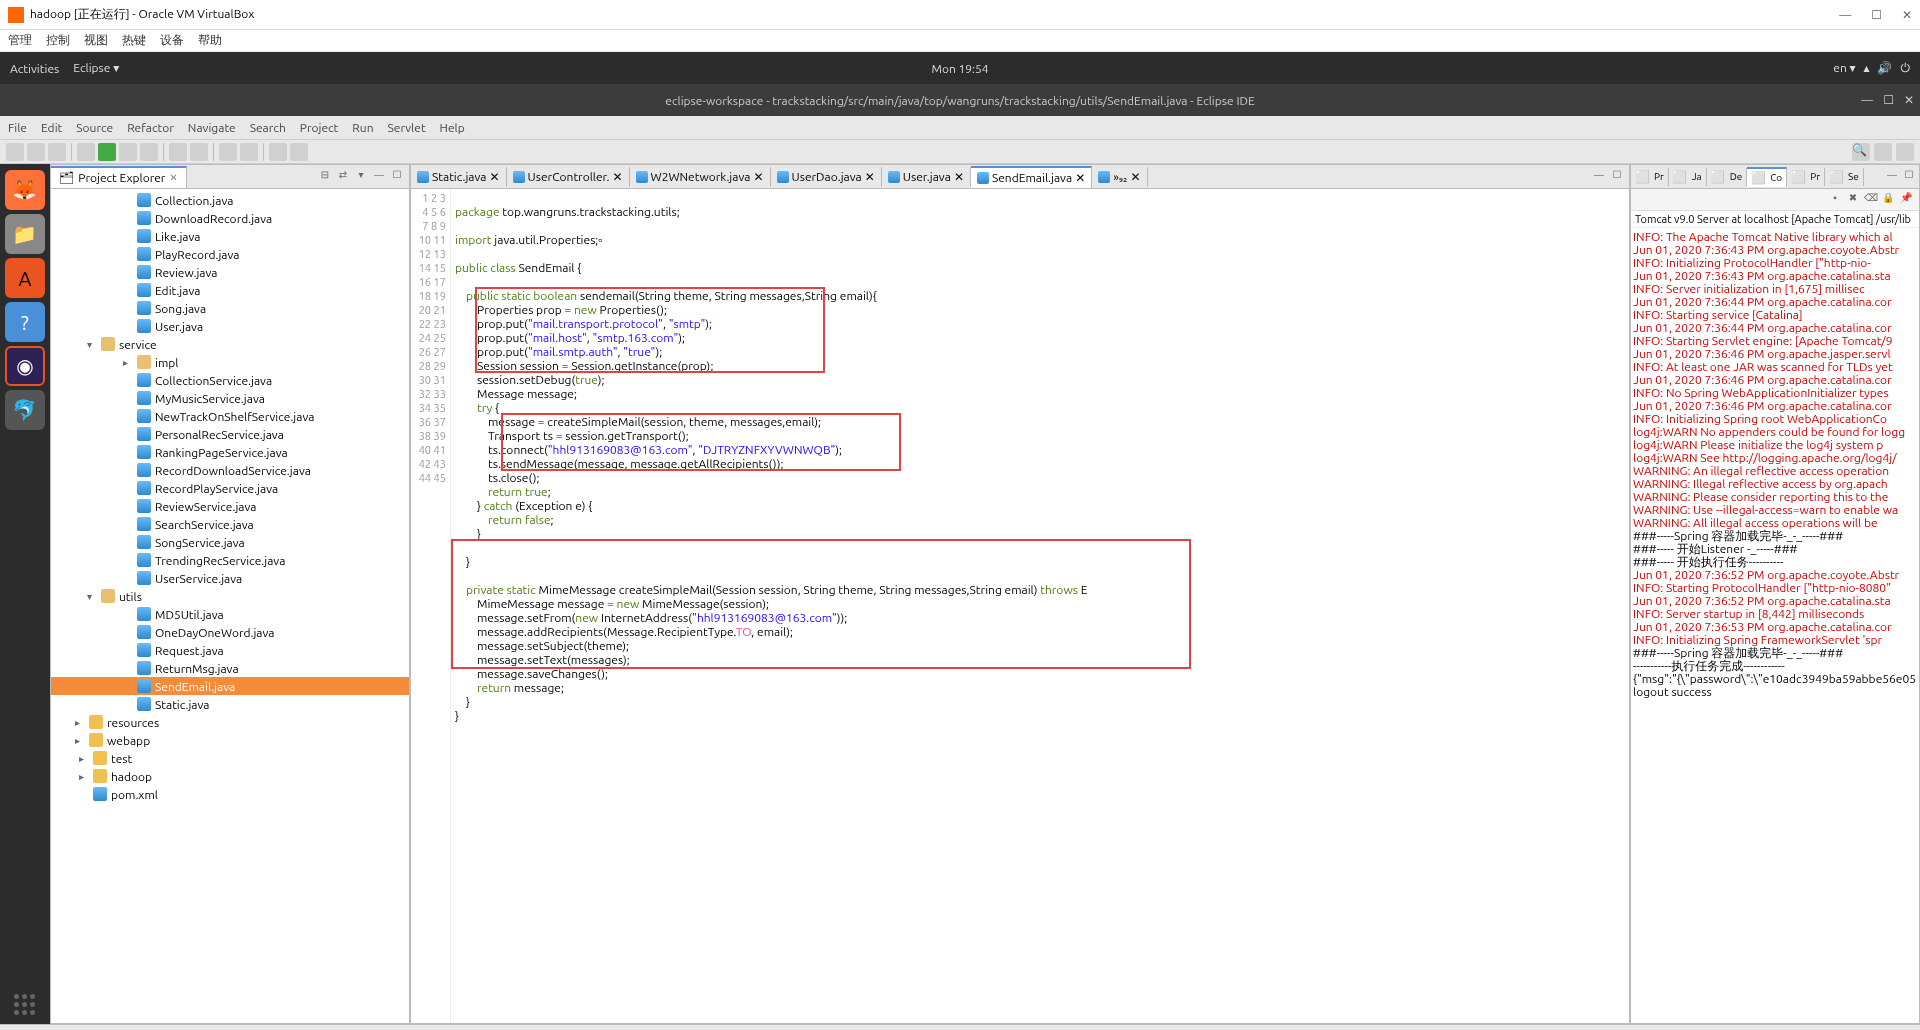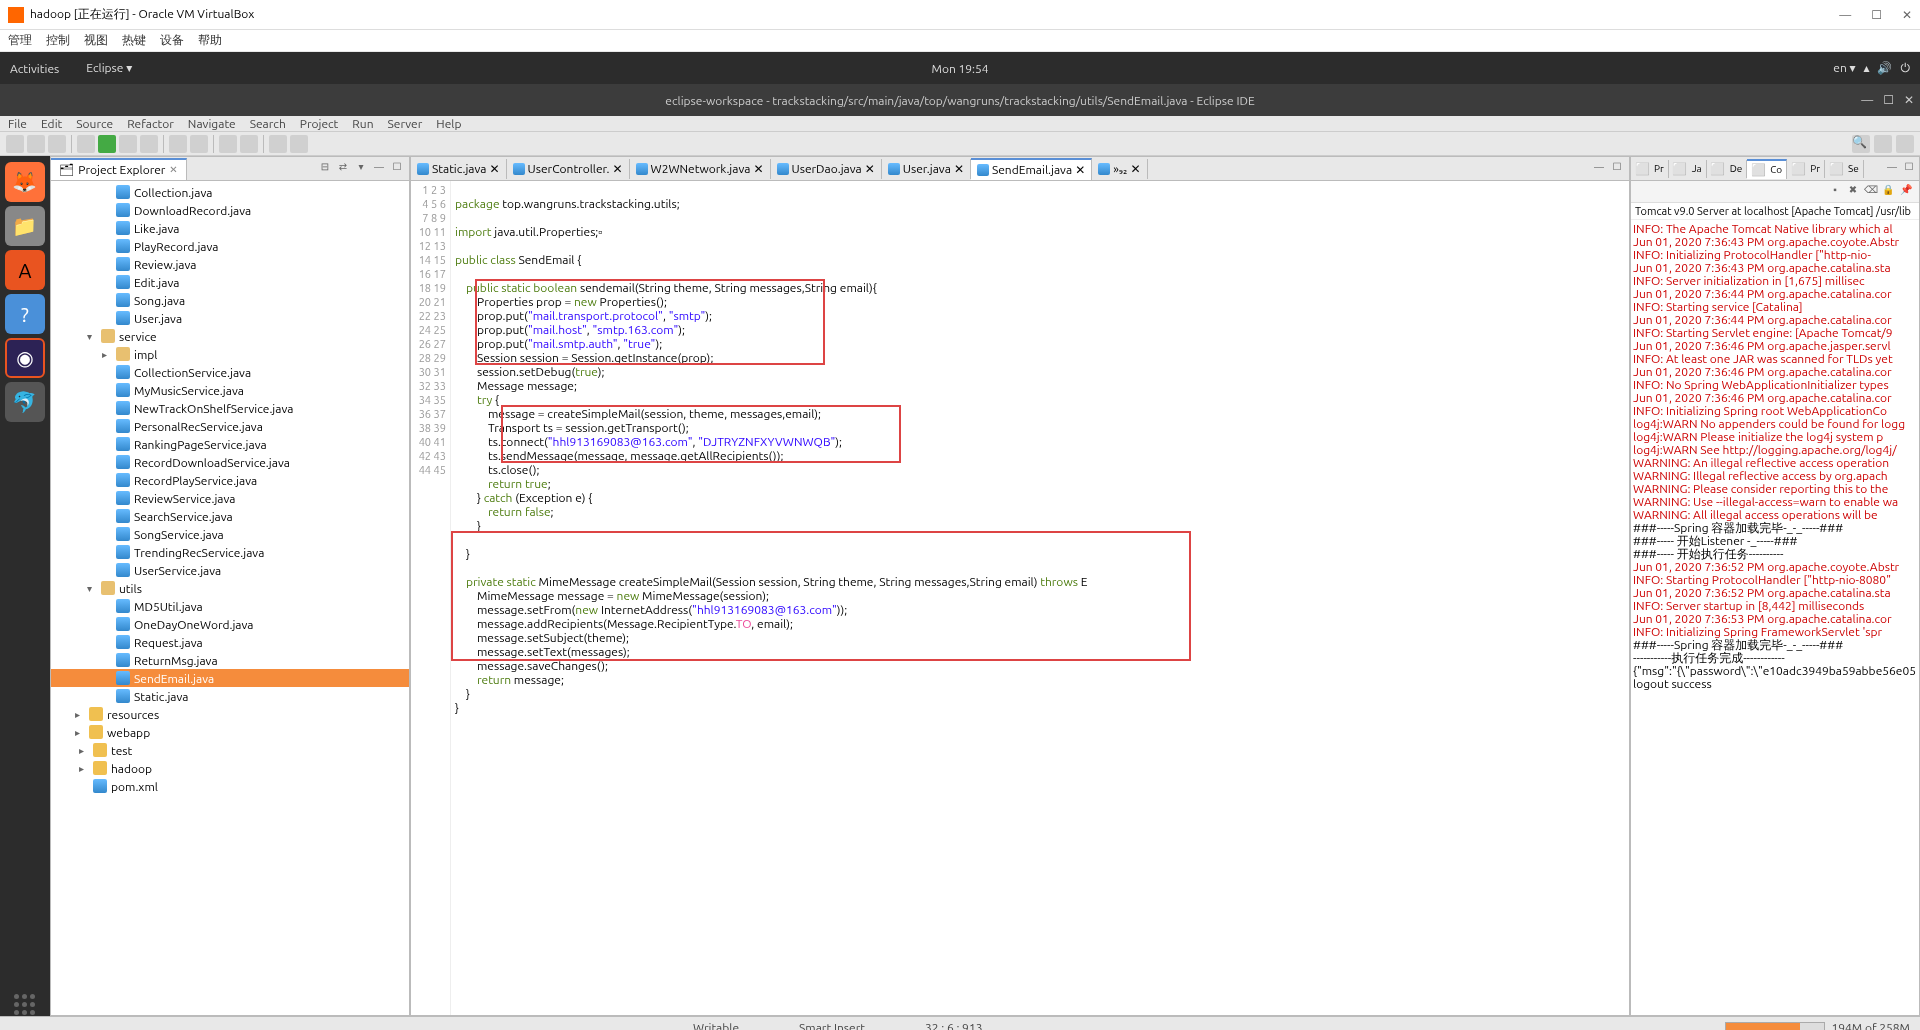--- a/index.html
+++ b/index.html
@@ -6,21 +6,21 @@
 body{background:#f0f0f0;overflow:hidden}
 .vbox-title{height:30px;background:#fff;display:flex;align-items:center;padding:0 8px;border-bottom:1px solid #ddd}
 .vbox-icon{width:16px;height:16px;background:#f60;display:inline-block;margin-right:6px}
 .vbox-ctrl{margin-left:auto;display:flex;gap:20px;color:#666}
 .vbox-menu{height:22px;background:#fff;display:flex;align-items:center;padding:0 8px;gap:14px;border-bottom:1px solid #e8e8e8;font-size:12px;color:#333}
 .ubuntu-top{height:32px;background:#2c2c2c;color:#ddd;display:flex;align-items:center;padding:0 10px;font-size:12px}
 .ubuntu-top .clock{position:absolute;left:50%;transform:translateX(-50%)}
 .ubuntu-top .right{margin-left:auto;display:flex;gap:8px}
 .eclipse-title{height:32px;background:#3c3c3c;color:#ccc;display:flex;align-items:center;justify-content:center;font-size:12px;position:relative}
 .eclipse-ctrl{position:absolute;right:6px;display:flex;gap:10px;color:#ccc}
-.eclipse-menu{height:16px;background:#e8e8e8;display:flex;align-items:center;padding:0 8px;gap:14px;color:#444;border-bottom:1px solid #ccc}
+.eclipse-menu{height:24px;background:#e8e8e8;display:flex;align-items:center;padding:0 8px;gap:14px;color:#444;border-bottom:1px solid #ccc}
 .toolbar{height:24px;background:#e8e8e8;border-bottom:1px solid #ccc;display:flex;align-items:center;padding:0 6px;gap:3px}
 .toolbar .ti{width:18px;height:18px;background:#d0d0d0;border-radius:2px;display:inline-block}
 .toolbar .ti.green{background:#4a4}
 .toolbar .sep{width:1px;height:18px;background:#bbb;margin:0 2px}
 .toolbar .persp{margin-left:auto;display:flex;gap:4px}
 .main{display:flex;height:calc(100vh - 170px)}
 .dock{width:50px;background:#2c2c2c;display:flex;flex-direction:column;align-items:center;padding-top:6px;gap:4px}
 .dock-item{width:40px;height:40px;border-radius:6px;display:flex;align-items:center;justify-content:center;font-size:20px}
 .dock .firefox{background:#ff7139;color:#fff}
 .dock .files{background:#888}
@@ -33,21 +33,21 @@
 .panel-tabs{height:24px;background:#e8e8e8;display:flex;align-items:center;border-bottom:1px solid #bbb;overflow:hidden}
 .tab{padding:3px 8px;font-size:11px;border-right:1px solid #bbb;display:flex;align-items:center;gap:4px;background:#e8e8e8;white-space:nowrap}
 .tab.active{background:#fff;border-top:2px solid #5a8fd6}
 .tab .close{color:#888;font-size:10px}
 .panel-toolbar{height:22px;background:#f4f4f4;border-bottom:1px solid #ddd;display:flex;align-items:center;justify-content:flex-end;padding:0 4px;gap:2px}
 .mini-btn{width:16px;height:16px;color:#666;font-size:10px;text-align:center}
 .tree{flex:1;overflow:auto;padding:2px 0;font-size:12px}
 .tree-item{padding:2px 4px 2px 28px;display:flex;align-items:center;gap:4px;cursor:pointer}
 .tree-item.l2{padding-left:24px}
 .tree-item.l3{padding-left:36px}
-.tree-item.l4{padding-left:51px}
+.tree-item.l4{padding-left:72px}
 .tree-item .arrow{width:10px;font-size:10px;color:#666}
 .tree-item .ficon{width:14px;height:14px;display:inline-block}
 .tree-item .ficon.java{background:linear-gradient(#6bf,#38c);border-radius:2px}
 .tree-item .ficon.pkg{background:#e8c070;border-radius:2px}
 .tree-item .ficon.fold{background:#f0c050;border-radius:2px}
 .tree-item.selected{background:#f58c3c;color:#fff}
 .editor-panel{flex:1;display:flex;flex-direction:column}
 .editor-tabs{height:24px;background:#e8e8e8;display:flex;align-items:center;border-bottom:1px solid #bbb;overflow:hidden}
 .etab{padding:3px 6px;font-size:11px;border-right:1px solid #bbb;display:flex;align-items:center;gap:3px;white-space:nowrap}
 .etab.active{background:#fff;border-top:2px solid #5a8fd6}
@@ -88,21 +88,21 @@
   <span>管理</span>
   <span>控制</span>
   <span>视图</span>
   <span>热键</span>
   <span>设备</span>
   <span>帮助</span>
 </div>
 
 <div class="ubuntu-top">
   <span>Activities</span>
-  <span style="margin-left:27px">Eclipse ▾</span>
+  <span style="margin-left:14px">Eclipse ▾</span>
   <span class="clock">Mon 19:54</span>
   <div class="right">
     <span>en ▾</span>
     <span>▴</span>
     <span>🔊</span>
     <span>⏻</span>
   </div>
 </div>
 
 <div class="eclipse-title">
@@ -115,21 +115,21 @@
 </div>
 <div class="eclipse-menu">
   <span>File</span>
   <span>Edit</span>
   <span>Source</span>
   <span>Refactor</span>
   <span>Navigate</span>
   <span>Search</span>
   <span>Project</span>
   <span>Run</span>
-  <span>Server</span>
+  <span>Servlet</span>
   <span>Help</span>
 </div>
 <div class="toolbar">
   <span class="ti"></span>
   <span class="ti"></span>
   <span class="ti"></span>
   <span class="sep"></span>
   <span class="ti"></span>
   <span class="ti green"></span>
   <span class="ti"></span>

